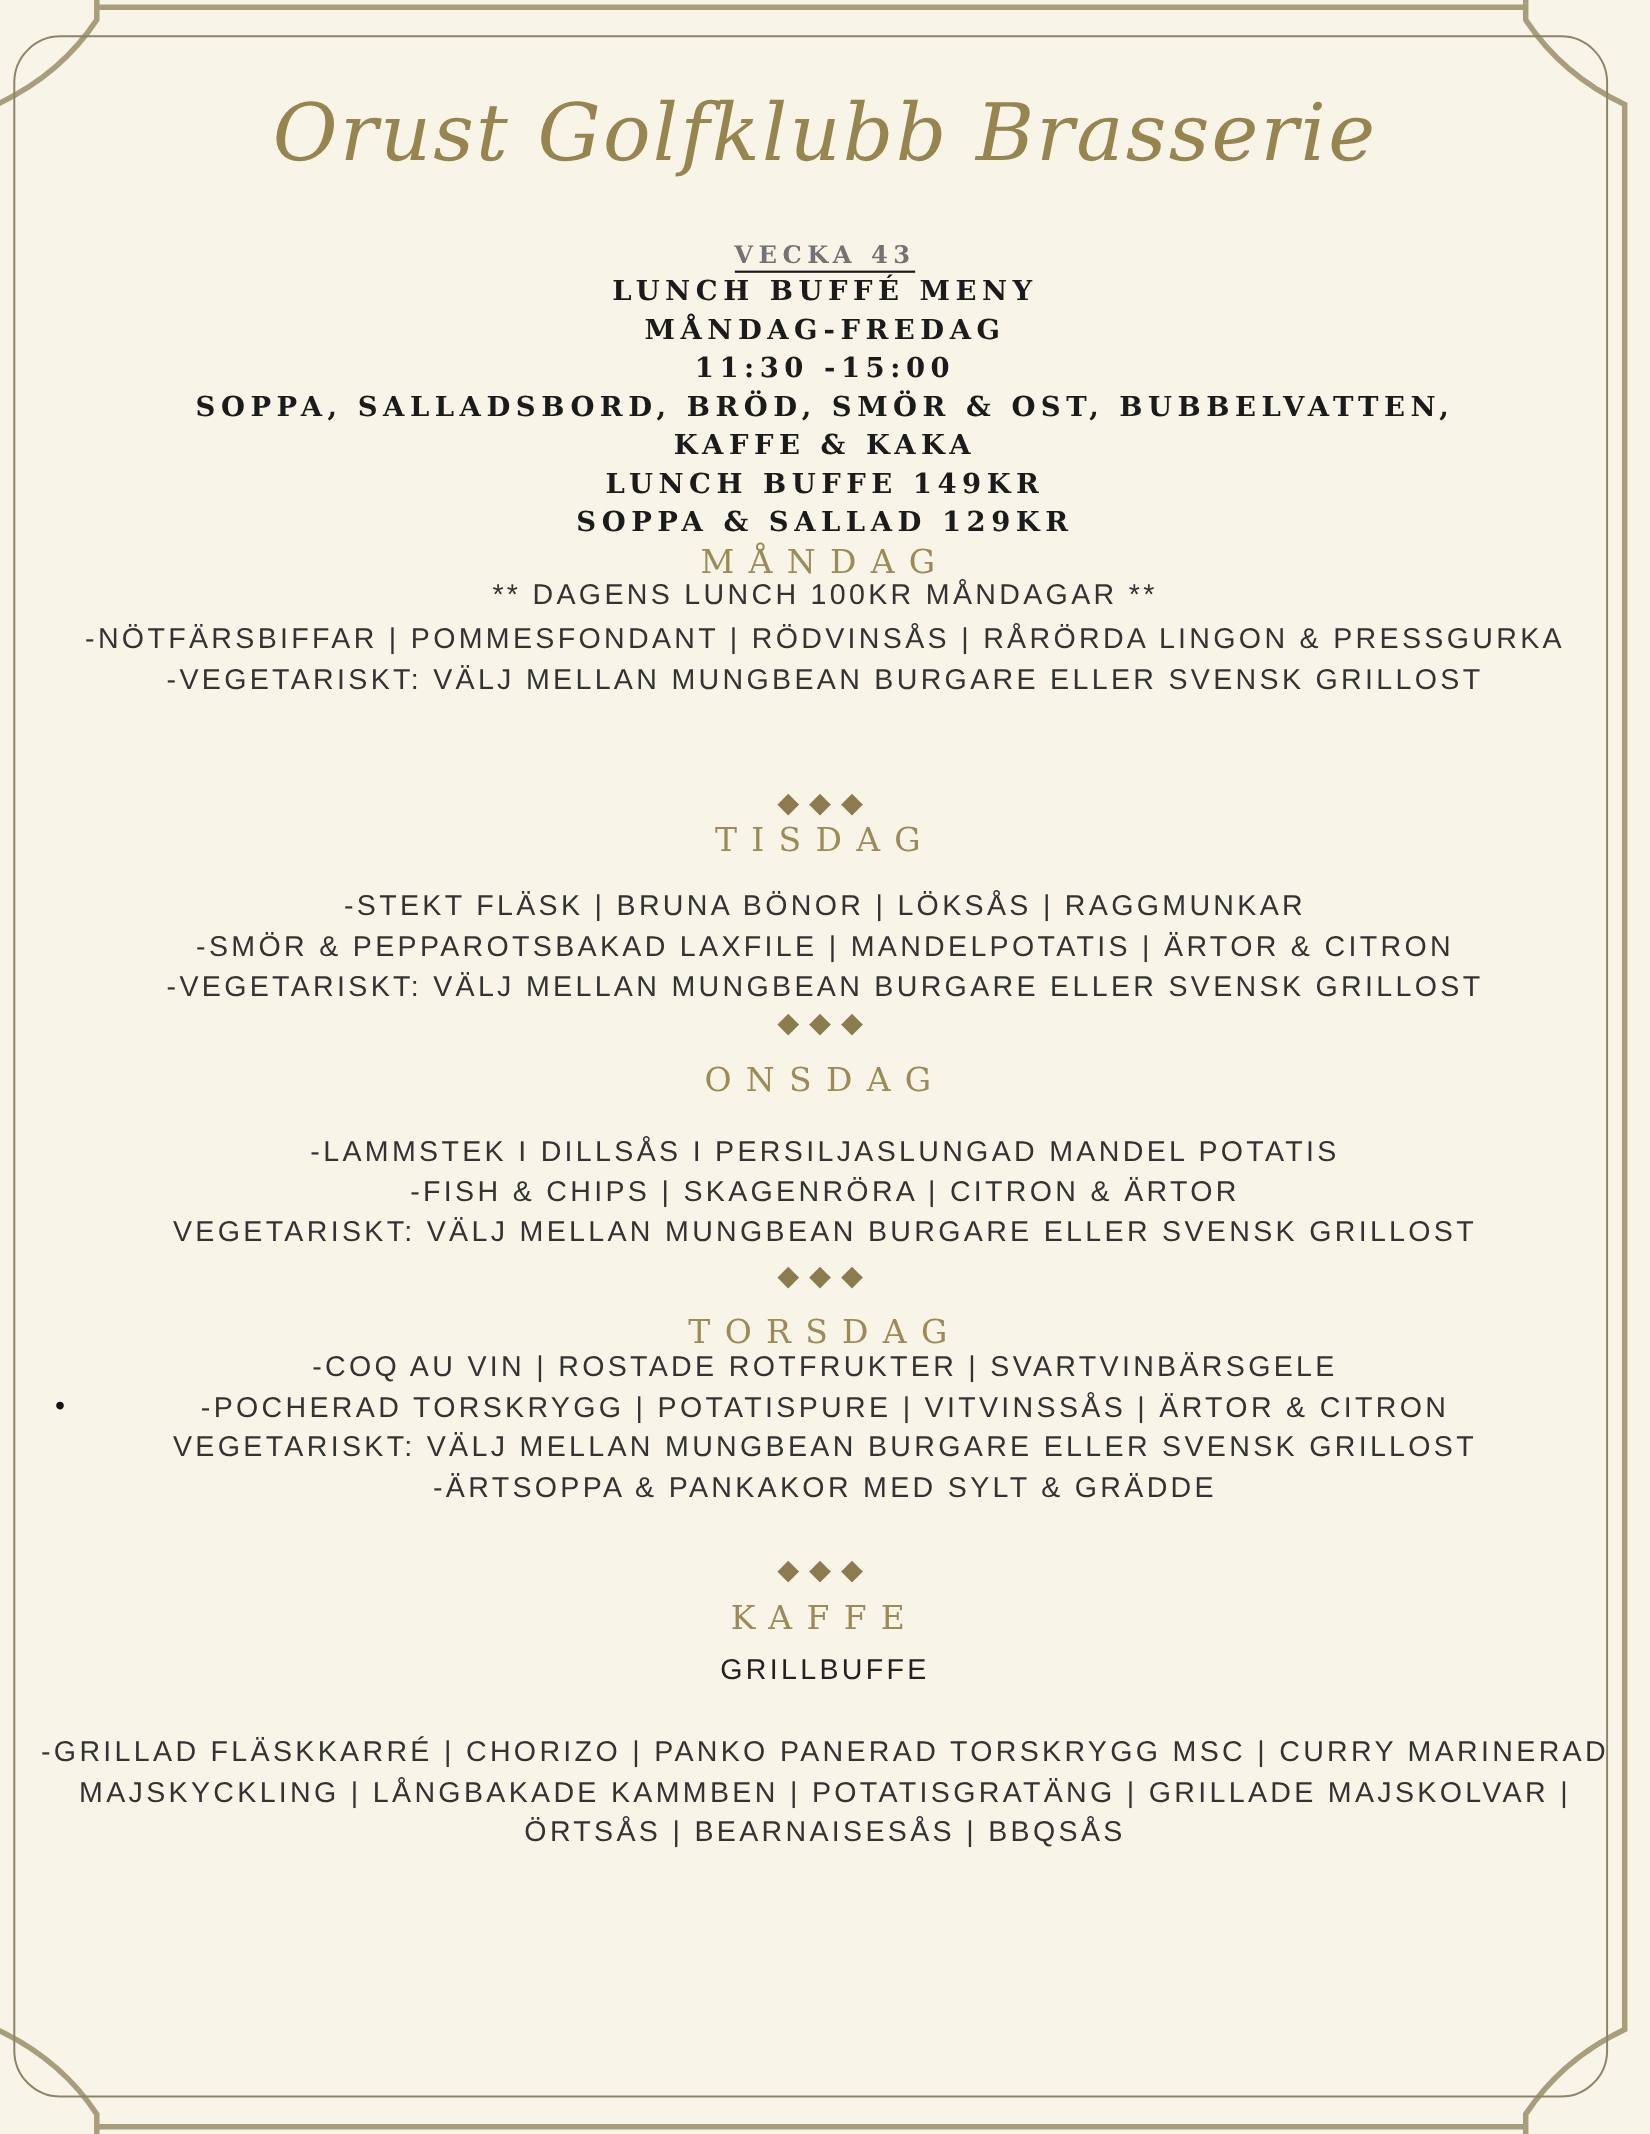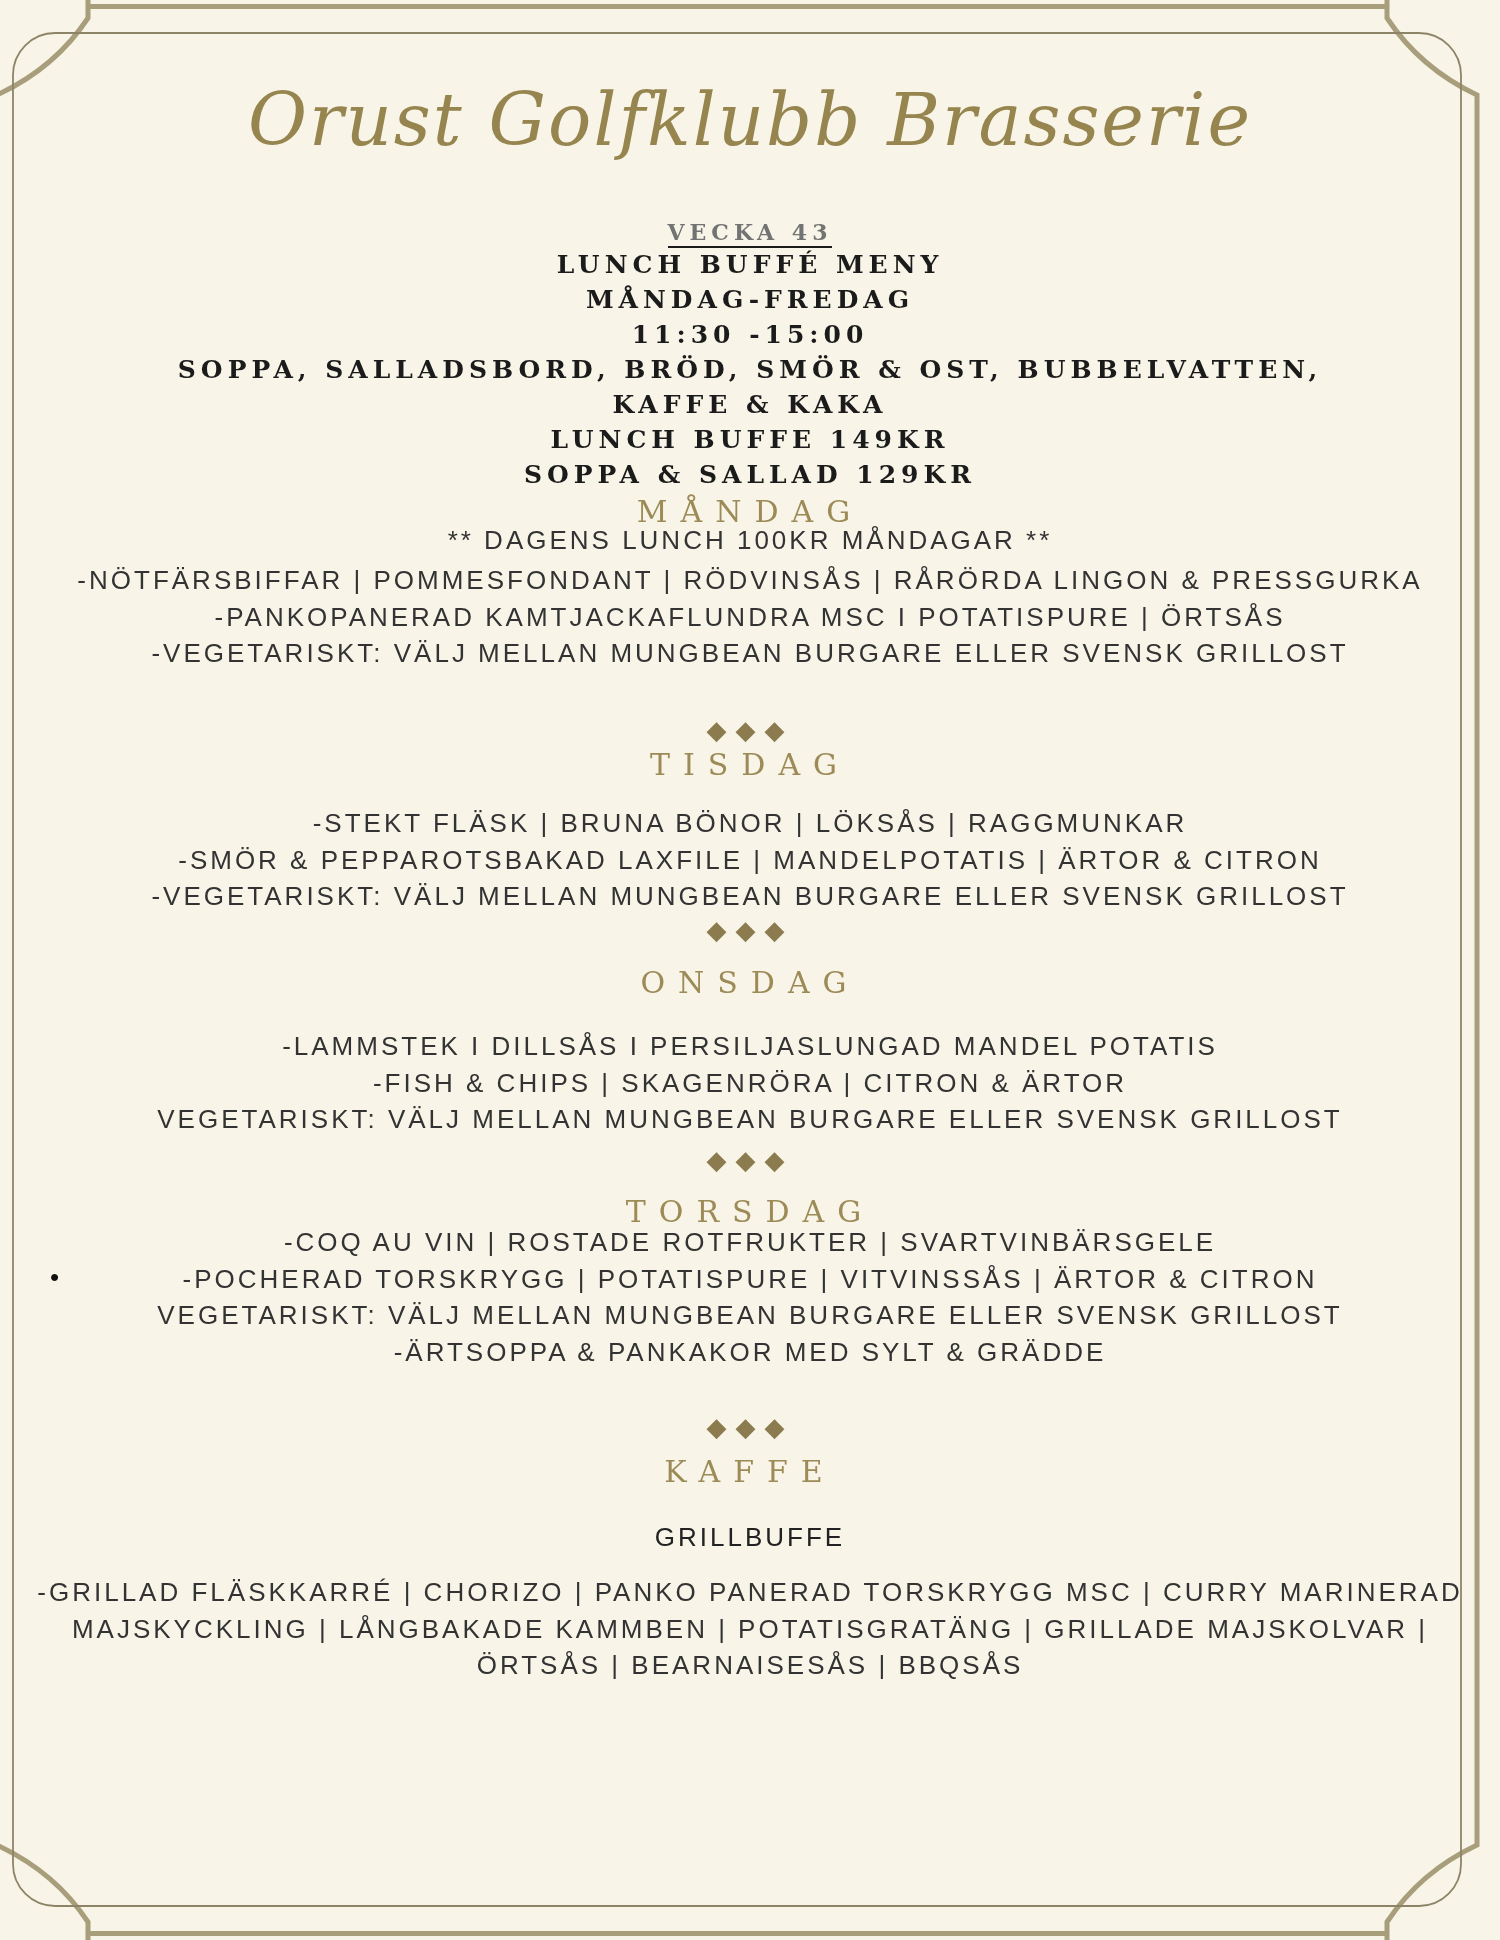--- a/index.html
+++ b/index.html
@@ -46,21 +46,21 @@
     font-size: 30px; line-height: 40px;
     letter-spacing: 13px;
     color: #9d8b57;
   }
   .note, .items, .sub {
     font-size: 26px;
     letter-spacing: 3px;
     color: #333333;
   }
   .note { line-height: 36px; }
-  .sub  { line-height: 36px; color: #222; margin-top: 20px; }
+  .sub  { line-height: 36px; color: #222; }
   .items { line-height: 36.5px; }
   .items > div { white-space: nowrap; }
   .items.wrap { white-space: normal; }
   .items.wrap > div { white-space: normal; max-width: 1430px; margin: 0 auto; text-align: center; }
   .sep {
     font-family: "DejaVu Sans", sans-serif;
     font-size: 26px; line-height: 30px;
     letter-spacing: 9px;
     color: #8b7b4f;
   }
@@ -101,21 +101,20 @@
     <div>SOPPA, SALLADSBORD, BRÖD, SMÖR &amp; OST, BUBBELVATTEN,</div>
     <div>KAFFE &amp; KAKA</div>
     <div>LUNCH BUFFE 149KR</div>
     <div>SOPPA &amp; SALLAD 129KR</div>
   </div>
 
   <div class="row dayname" style="top:492px">MÅNDAG</div>
   <div class="row note" style="top:522px">** DAGENS LUNCH 100KR MÅNDAGAR **</div>
   <div class="row items" style="top:562px">
     <div>-NÖTFÄRSBIFFAR | POMMESFONDANT | RÖDVINSÅS | RÅRÖRDA LINGON &amp; PRESSGURKA</div>
-    <div>-PANKOPANERAD KAMTJACKAFLUNDRA MSC I POTATISPURE | ÖRTSÅS</div>
     <div>-VEGETARISKT: VÄLJ MELLAN MUNGBEAN BURGARE ELLER SVENSK GRILLOST</div>
   </div>
 
   <div class="row sep" style="top:715px">◆◆◆</div>
 
   <div class="row dayname" style="top:745px">TISDAG</div>
   <div class="row items" style="top:805px">
     <div>-STEKT FLÄSK | BRUNA BÖNOR | LÖKSÅS | RAGGMUNKAR</div>
     <div>-SMÖR &amp; PEPPAROTSBAKAD LAXFILE | MANDELPOTATIS | ÄRTOR &amp; CITRON</div>
     <div>-VEGETARISKT: VÄLJ MELLAN MUNGBEAN BURGARE ELLER SVENSK GRILLOST</div>

